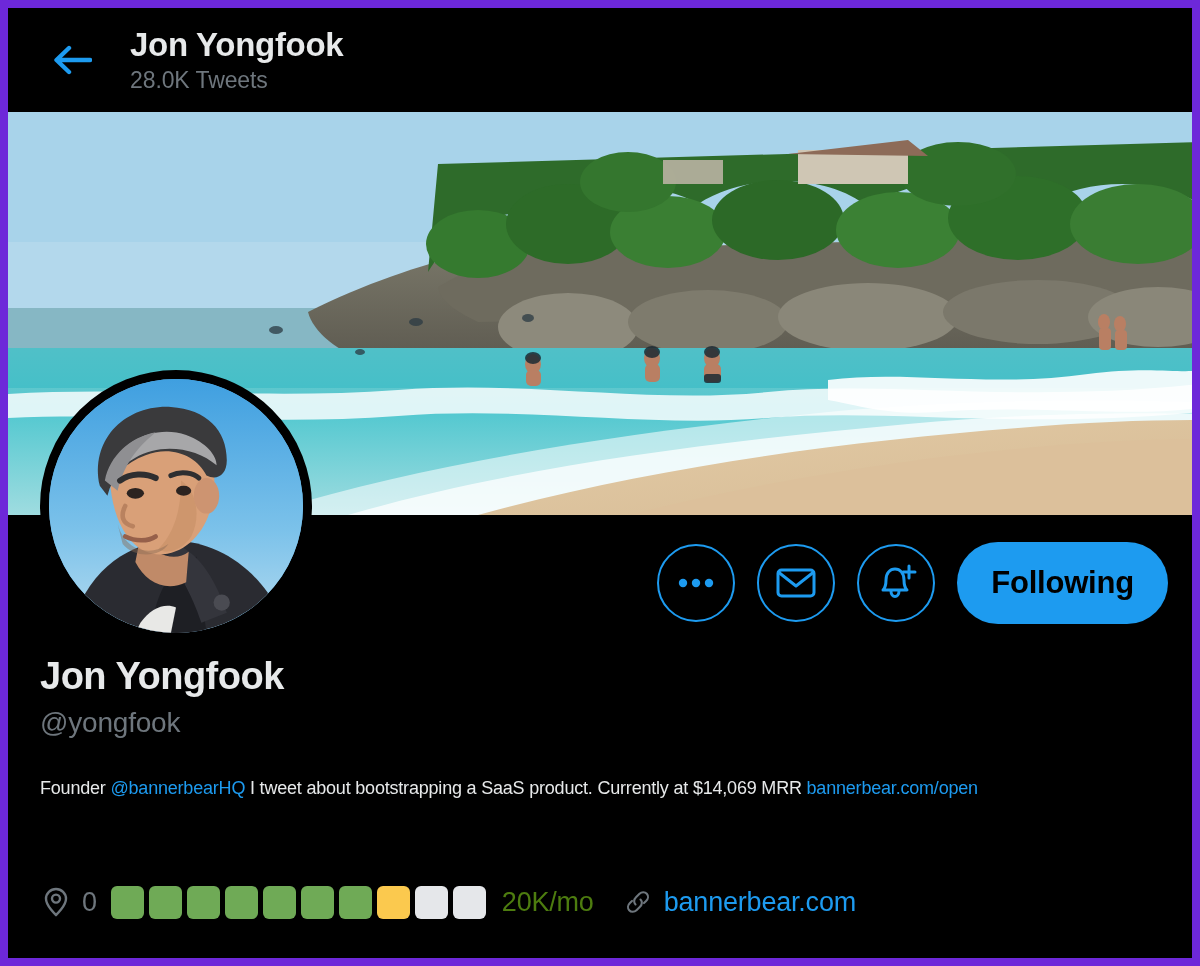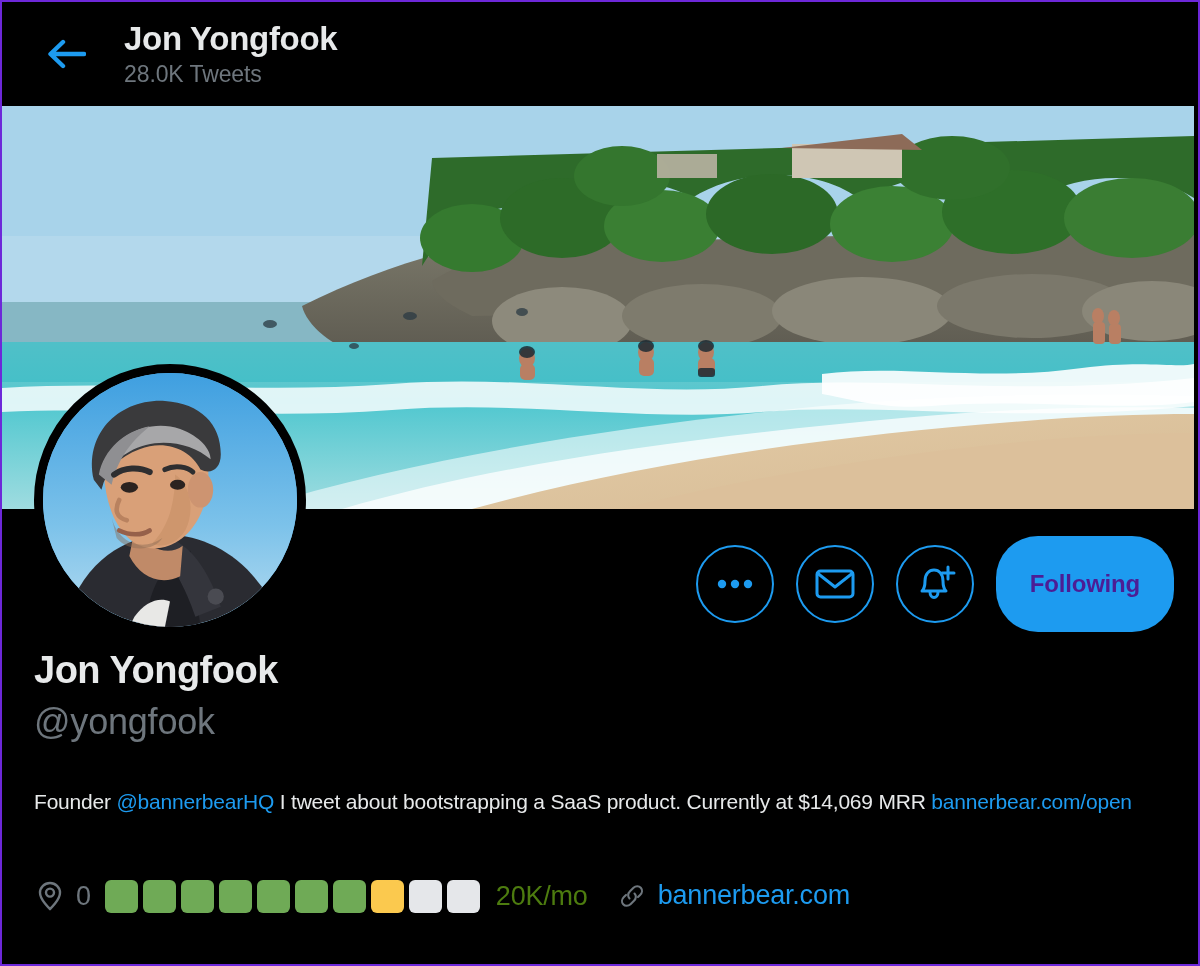--- a/index.html
+++ b/index.html
@@ -10,21 +10,21 @@
     background: #0b0e11;
     font-family: "Liberation Sans", sans-serif;
     overflow: hidden;
   }
 
   .screen {
     position: relative;
     width: 1200px;
     height: 966px;
     background: #000;
-    border: 2px solid #6d28d9;
+    border: 8px solid #6d28d9;
     overflow: hidden;
   }
 
   
   .header {
     position: absolute;
     left: 0; top: 0;
     width: 1192px;
     height: 104px;
     background: #000;
@@ -94,26 +94,26 @@
   }
   .circle-btn {
     width: 78px; height: 78px;
     border-radius: 50%;
     border: 2.5px solid #1d9bf0;
     background: transparent;
     display: flex; align-items: center; justify-content: center;
     cursor: pointer;
   }
   .follow-btn {
-    height: 96px;
+    height: 82px;
     padding: 0 34px;
     border-radius: 42px;
     background: #1d9bf0;
-    color: #4c1d95;
-    font-size: 24px;
+    color: #000000;
+    font-size: 31px;
     font-weight: bold;
     letter-spacing: -0.2px;
     display: flex; align-items: center; justify-content: center;
     cursor: pointer;
     border: none;
     font-family: "Liberation Sans", sans-serif;
   }
 
   
   .identity {
@@ -123,33 +123,33 @@
   }
   .display-name {
     color: #e7e9ea;
     font-size: 38px;
     font-weight: bold;
     letter-spacing: -0.5px;
     line-height: 1.1;
   }
   .handle {
     color: #6e767d;
-    font-size: 36px;
+    font-size: 28px;
     margin-top: 9px;
     letter-spacing: -0.2px;
   }
 
   
   .bio {
     position: absolute;
     left: 32px;
-    top: 780px;
+    top: 760px;
     width: 1118px;
     color: #e7e9ea;
-    font-size: 21px;
+    font-size: 18px;
     line-height: 40px;
     letter-spacing: -0.2px;
   }
   .bio .lnk { color: #1d9bf0; }
 
   
   .meta {
     position: absolute;
     left: 32px;
     top: 872px;
@@ -184,21 +184,21 @@
     border-radius: 6px;
     background: #e5e7ea;
   }
   .seg.full  { background: #6faa56; }
   .seg.part  { background: #fbc94e; }
 
   .rate { margin-left: 16px; color: #4d7c0f; }
 
   .link-group {
     display: inline-flex;
-    align-items: flex-start;
+    align-items: center;
     margin-left: 28px;
   }
   .link-url { margin-left: 10px; color: #1d9bf0; }
 </style>
 </head>
 <body>
 
 <div class="screen">
 
   <div class="header">

